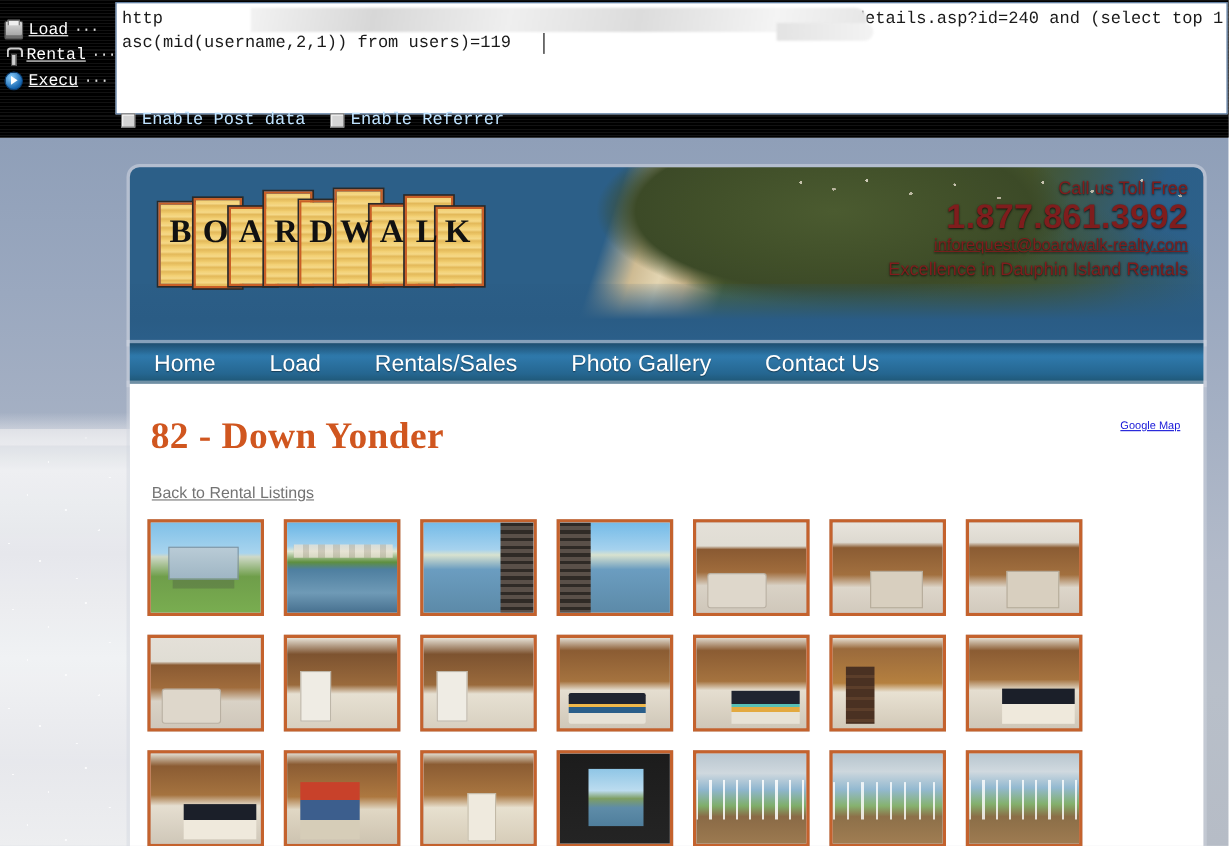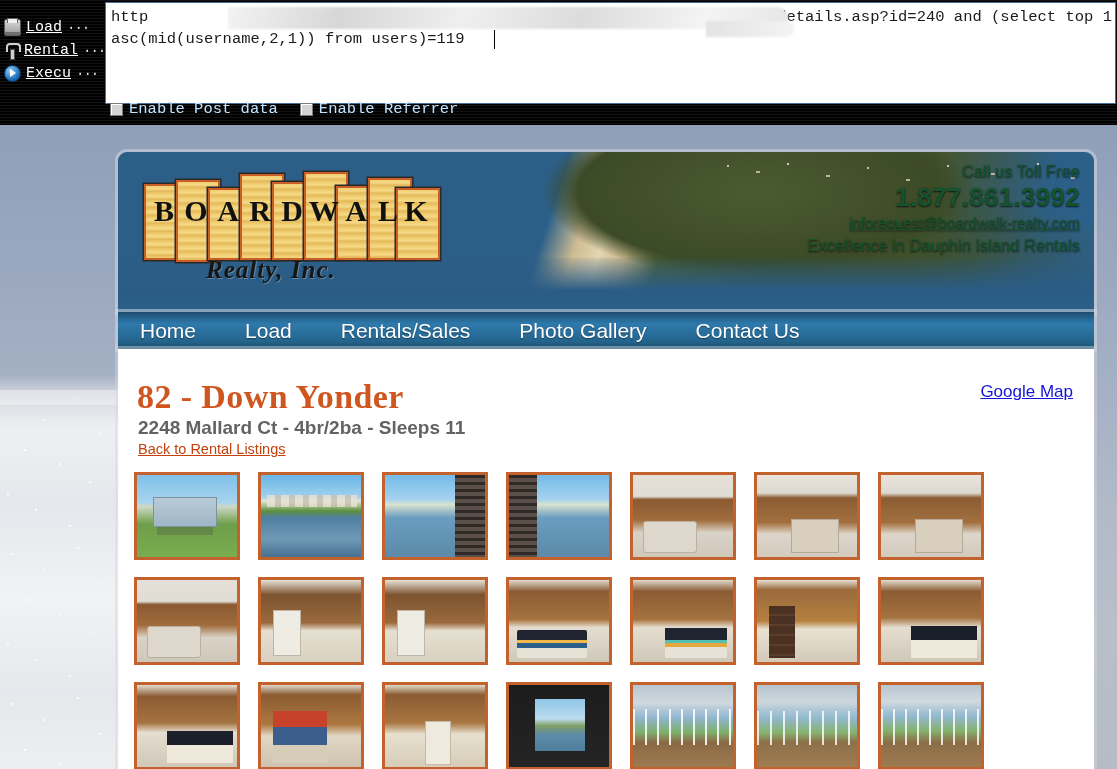--- a/index.html
+++ b/index.html
@@ -198,24 +198,24 @@
     color:#111;line-height:30px;
   }
   .logo .script{
     position:absolute;left:62px;top:86px;
     font-family:"Liberation Serif",serif;font-style:italic;font-weight:bold;
     font-size:25px;color:#161616;letter-spacing:1px;
     text-shadow:1px 1px 0 rgba(255,255,255,.25);
   }
   .contact{
     position:absolute;right:14px;top:9px;width:330px;text-align:right;
-    color:#14532d;text-shadow:0 1px 2px rgba(0,0,0,.75);
+    color:#7f1d1d;text-shadow:0 1px 2px rgba(0,0,0,.75);
   }
   .contact .c1{font-size:16.5px;line-height:21px;}
-  .contact .c2{font-size:26px;font-weight:bold;line-height:30px;letter-spacing:.3px;}
+  .contact .c2{font-size:31px;font-weight:bold;line-height:30px;letter-spacing:.3px;}
   .contact .c3{font-size:15px;line-height:22px;text-decoration:underline;cursor:pointer;text-align:right;}
   .contact .c4{font-size:16.5px;line-height:22px;}
 
   .nav{
     position:relative;width:976px;height:37px;
     background:linear-gradient(to bottom,#2a6f9e 0%,#2e78aa 35%,#256690 75%,#1d536f 100%);
     display:flex;align-items:center;padding-left:22px;box-sizing:border-box;
     box-shadow:0 0 0 3px rgba(210,215,225,.55);
   }
   .nav .ni{
@@ -226,35 +226,35 @@
     position:absolute;left:0;top:0;width:976px;height:11px;
     background:linear-gradient(to bottom,rgba(0,0,0,.30),rgba(0,0,0,0));
     pointer-events:none;
   }
 
   .content{
     position:relative;width:976px;height:420px;background:#ffffff;
     box-shadow:0 0 0 3px rgba(210,215,225,.45);
   }
   .gmap{
-    position:absolute;right:21px;top:33px;color:#1414d8;font-size:17px;
+    position:absolute;right:21px;top:33px;color:#1414d8;font-size:10px;
     text-decoration:underline;cursor:pointer;
   }
   .title{
     position:absolute;left:19px;top:28px;
     font-family:"Liberation Serif",serif;font-weight:bold;font-size:34px;
     color:#d0561f;letter-spacing:.4px;line-height:40px;white-space:nowrap;
   }
   .subtitle{
     position:absolute;left:20px;top:68px;
     font-size:19px;font-weight:bold;color:#636363;white-space:nowrap;
   }
   .backlink{
     position:absolute;left:20px;top:92px;
-    font-size:14.5px;color:#c2410c;text-decoration:underline;cursor:pointer;
+    font-size:14.5px;color:#737373;text-decoration:underline;cursor:pointer;
   }
 
   .grid{
     position:absolute;left:16px;top:123px;width:944px;
     display:flex;flex-wrap:wrap;gap:17px 18px;
   }
   .thumb{
     width:106px;height:88px;border:3px solid #c4622d;box-sizing:border-box;
     background:#cfd6dc;cursor:pointer;overflow:hidden;position:relative;
   }
@@ -364,21 +364,20 @@
           <div class="pl" style="left:0px;">B</div>
           <div class="pl" style="left:32px;">O</div>
           <div class="pl" style="left:64px;">A</div>
           <div class="pl" style="left:96px;">R</div>
           <div class="pl" style="left:128px;">D</div>
           <div class="pl" style="left:160px;">W</div>
           <div class="pl" style="left:192px;">A</div>
           <div class="pl" style="left:224px;">L</div>
           <div class="pl" style="left:252px;">K</div>
         </div>
-        <div class="script">Realty, Inc.</div>
       </div>
 
       <div class="contact">
         <div class="c1">Call us Toll Free</div>
         <div class="c2">1.877.861.3992</div>
         <div class="c3">inforequest@boardwalk-realty.com</div>
         <div class="c4">Excellence in Dauphin Island Rentals</div>
       </div>
     </div>
 
@@ -387,21 +386,20 @@
       <div class="ni">Home</div>
       <div class="ni">Load</div>
       <div class="ni">Rentals/Sales</div>
       <div class="ni">Photo Gallery</div>
       <div class="ni">Contact Us</div>
     </div>
 
     <div class="content">
       <div class="gmap">Google Map</div>
       <div class="title">82 - Down Yonder</div>
-      <div class="subtitle">2248 Mallard Ct - 4br/2ba - Sleeps 11</div>
       <div class="backlink">Back to Rental Listings</div>
 
       <div class="grid" id="thumb-grid">
           <div class="thumb" title="Exterior stilt house">
             <div class="im s-house"></div>
           </div>
           <div class="thumb" title="Canal view with houses">
             <div class="im s-canal"></div>
           </div>
           <div class="thumb" title="Canal view from deck">

